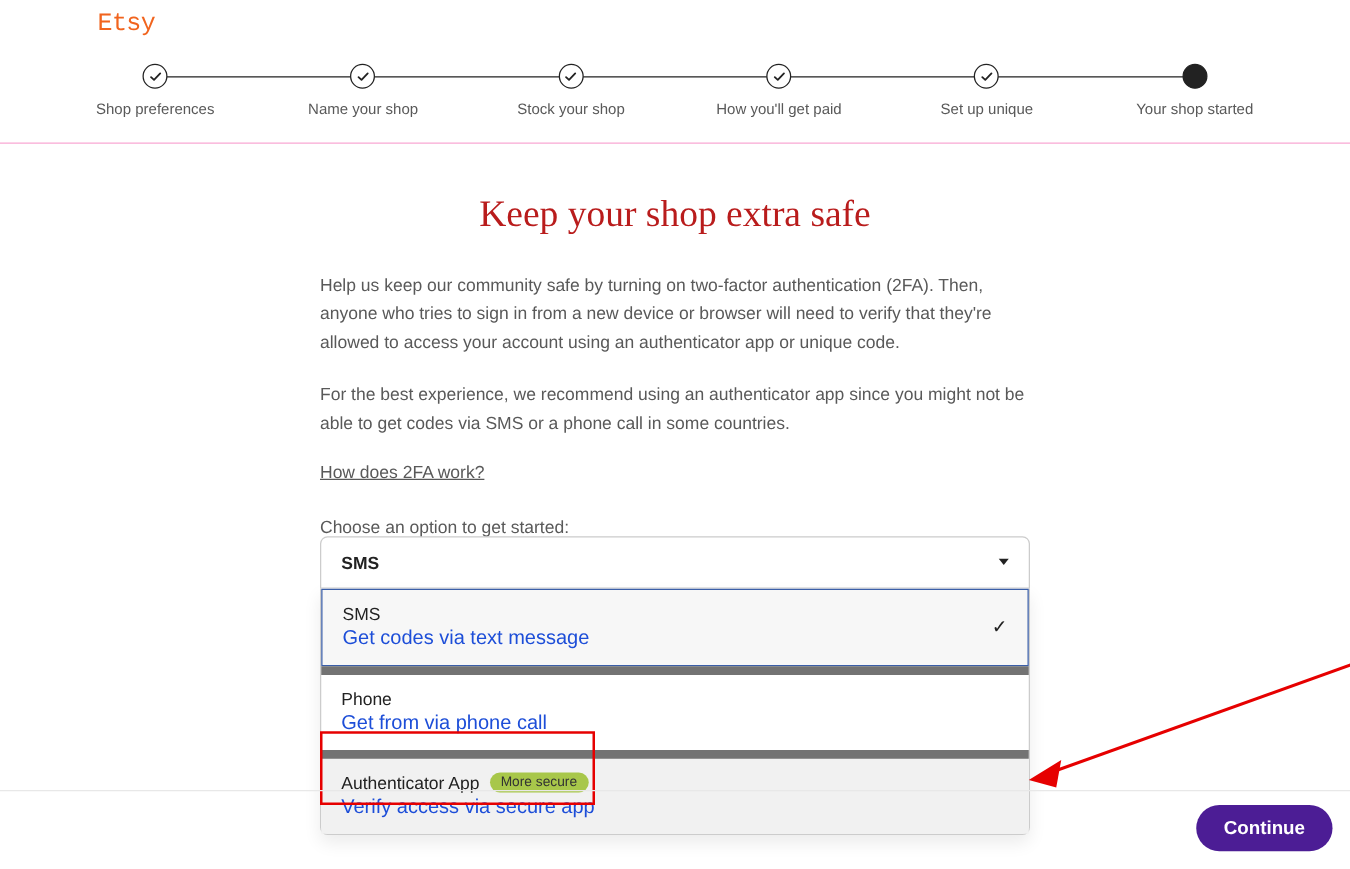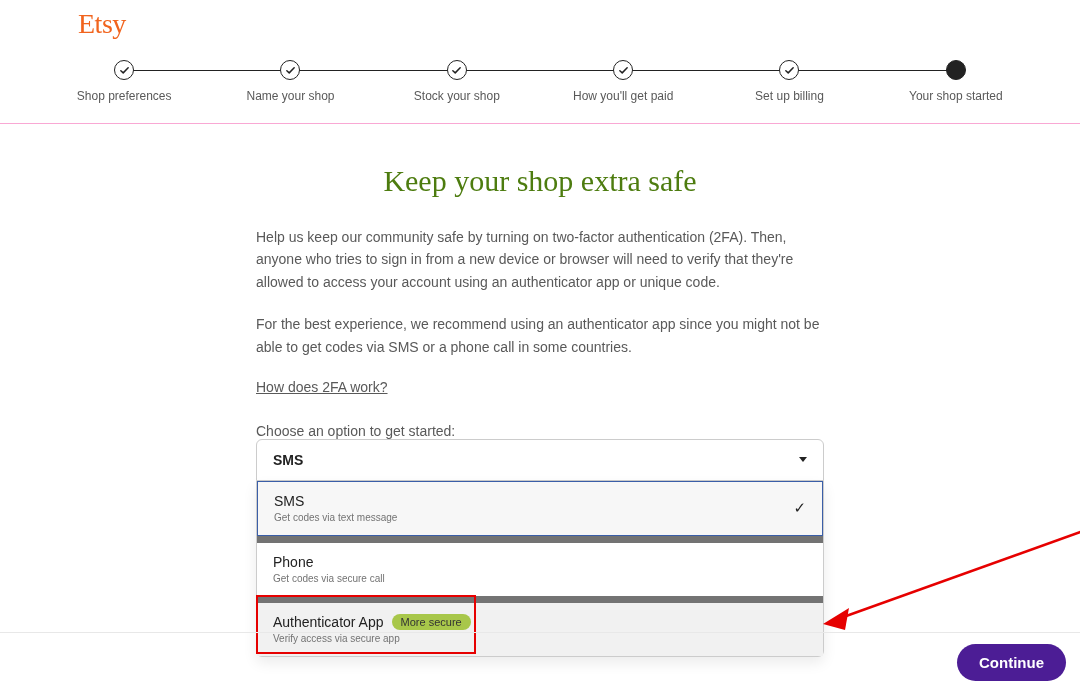--- a/index.html
+++ b/index.html
@@ -4,22 +4,22 @@
   <style>
     * { box-sizing: border-box; margin: 0; padding: 0; }
     body {
       font-family: -apple-system, BlinkMacSystemFont, "Segoe UI", Arial, sans-serif;
       background: #fff;
       color: #222;
       min-height: 695px;
       position: relative;
     }
     .logo {
-      font-family: Liberation Serif, serif;
-      font-size: 28px;
+      font-family: Liberation Mono, monospace;
+      font-size: 20px;
       color: #f1641e;
       padding: 8px 0 6px 78px;
       font-weight: 400;
       letter-spacing: -0.5px;
     }
     .stepper-wrap {
       padding: 0 41px;
       border-bottom: 1px solid #f9a8d4;
       padding-bottom: 20px;
     }
@@ -73,21 +73,21 @@
     .content {
       max-width: 600px;
       margin: 40px auto 0 auto;
       padding: 0 16px;
     }
     .page-title {
       text-align: center;
       font-family: Georgia, "Times New Roman", serif;
       font-size: 30px;
       font-weight: 400;
-      color: #4d7c0f;
+      color: #b91c1c;
       margin-bottom: 28px;
     }
     .para {
       font-size: 14px;
       color: #595959;
       line-height: 1.6;
       margin-bottom: 20px;
     }
     .link {
       font-size: 14px;
@@ -97,20 +97,21 @@
       margin-bottom: 28px;
       cursor: pointer;
     }
     .choose-label {
       font-size: 14px;
       color: #595959;
       margin-bottom: 0;
     }
     .select-box {
       position: relative;
+      text-align: center;
     }
     .select-header {
       border: 1px solid #ccc;
       border-radius: 6px 6px 0 0;
       padding: 12px 16px;
       display: flex;
       justify-content: space-between;
       align-items: center;
       font-size: 14px;
       font-weight: 700;
@@ -150,22 +151,22 @@
     }
     .opt-title {
       font-size: 14px;
       color: #222;
       margin-bottom: 3px;
       display:flex;
       align-items:center;
       gap:8px;
     }
     .opt-desc {
-      font-size: 10px;
-      color: #737373;
+      font-size: 16px;
+      color: #1d4ed8;
     }
     .check {
       font-size: 15px;
       color: #222;
     }
     .badge {
       background: #a8c74a;
       color: #333;
       font-size: 11px;
       padding: 2px 9px;
@@ -243,21 +244,21 @@
         </div>
         <div class="step-label">How you'll get paid</div>
         <div class="step-line"></div>
       </div>
       <div class="step">
         <div class="step-circle">
           <svg viewBox="0 0 12 12">
             <path d="M2 6.2 L4.6 8.6 L10 3" fill="none" stroke="#222" stroke-width="1.6" stroke-linecap="round" stroke-linejoin="round"></path>
           </svg>
         </div>
-        <div class="step-label">Set up billing</div>
+        <div class="step-label">Set up unique</div>
         <div class="step-line"></div>
       </div>
       <div class="step">
         <div class="step-circle filled"></div>
         <div class="step-label">Your shop started</div>
       </div>
     </div>
 </div>
 
 <div class="content">
@@ -280,21 +281,21 @@
             </div>
             <div class="opt-desc">Get codes via text message</div>
           </div>
           <span class="check">✓</span>
         </div>
         <div class="option">
           <div>
             <div class="opt-title">
               <span>Phone</span>
             </div>
-            <div class="opt-desc">Get codes via secure call</div>
+            <div class="opt-desc">Get from via phone call</div>
           </div>
         </div>
         <div class="option highlighted">
           <div>
             <div class="opt-title">
               <span>Authenticator App</span>
               <span class="badge">More secure</span>
             </div>
             <div class="opt-desc">Verify access via secure app</div>
           </div>

